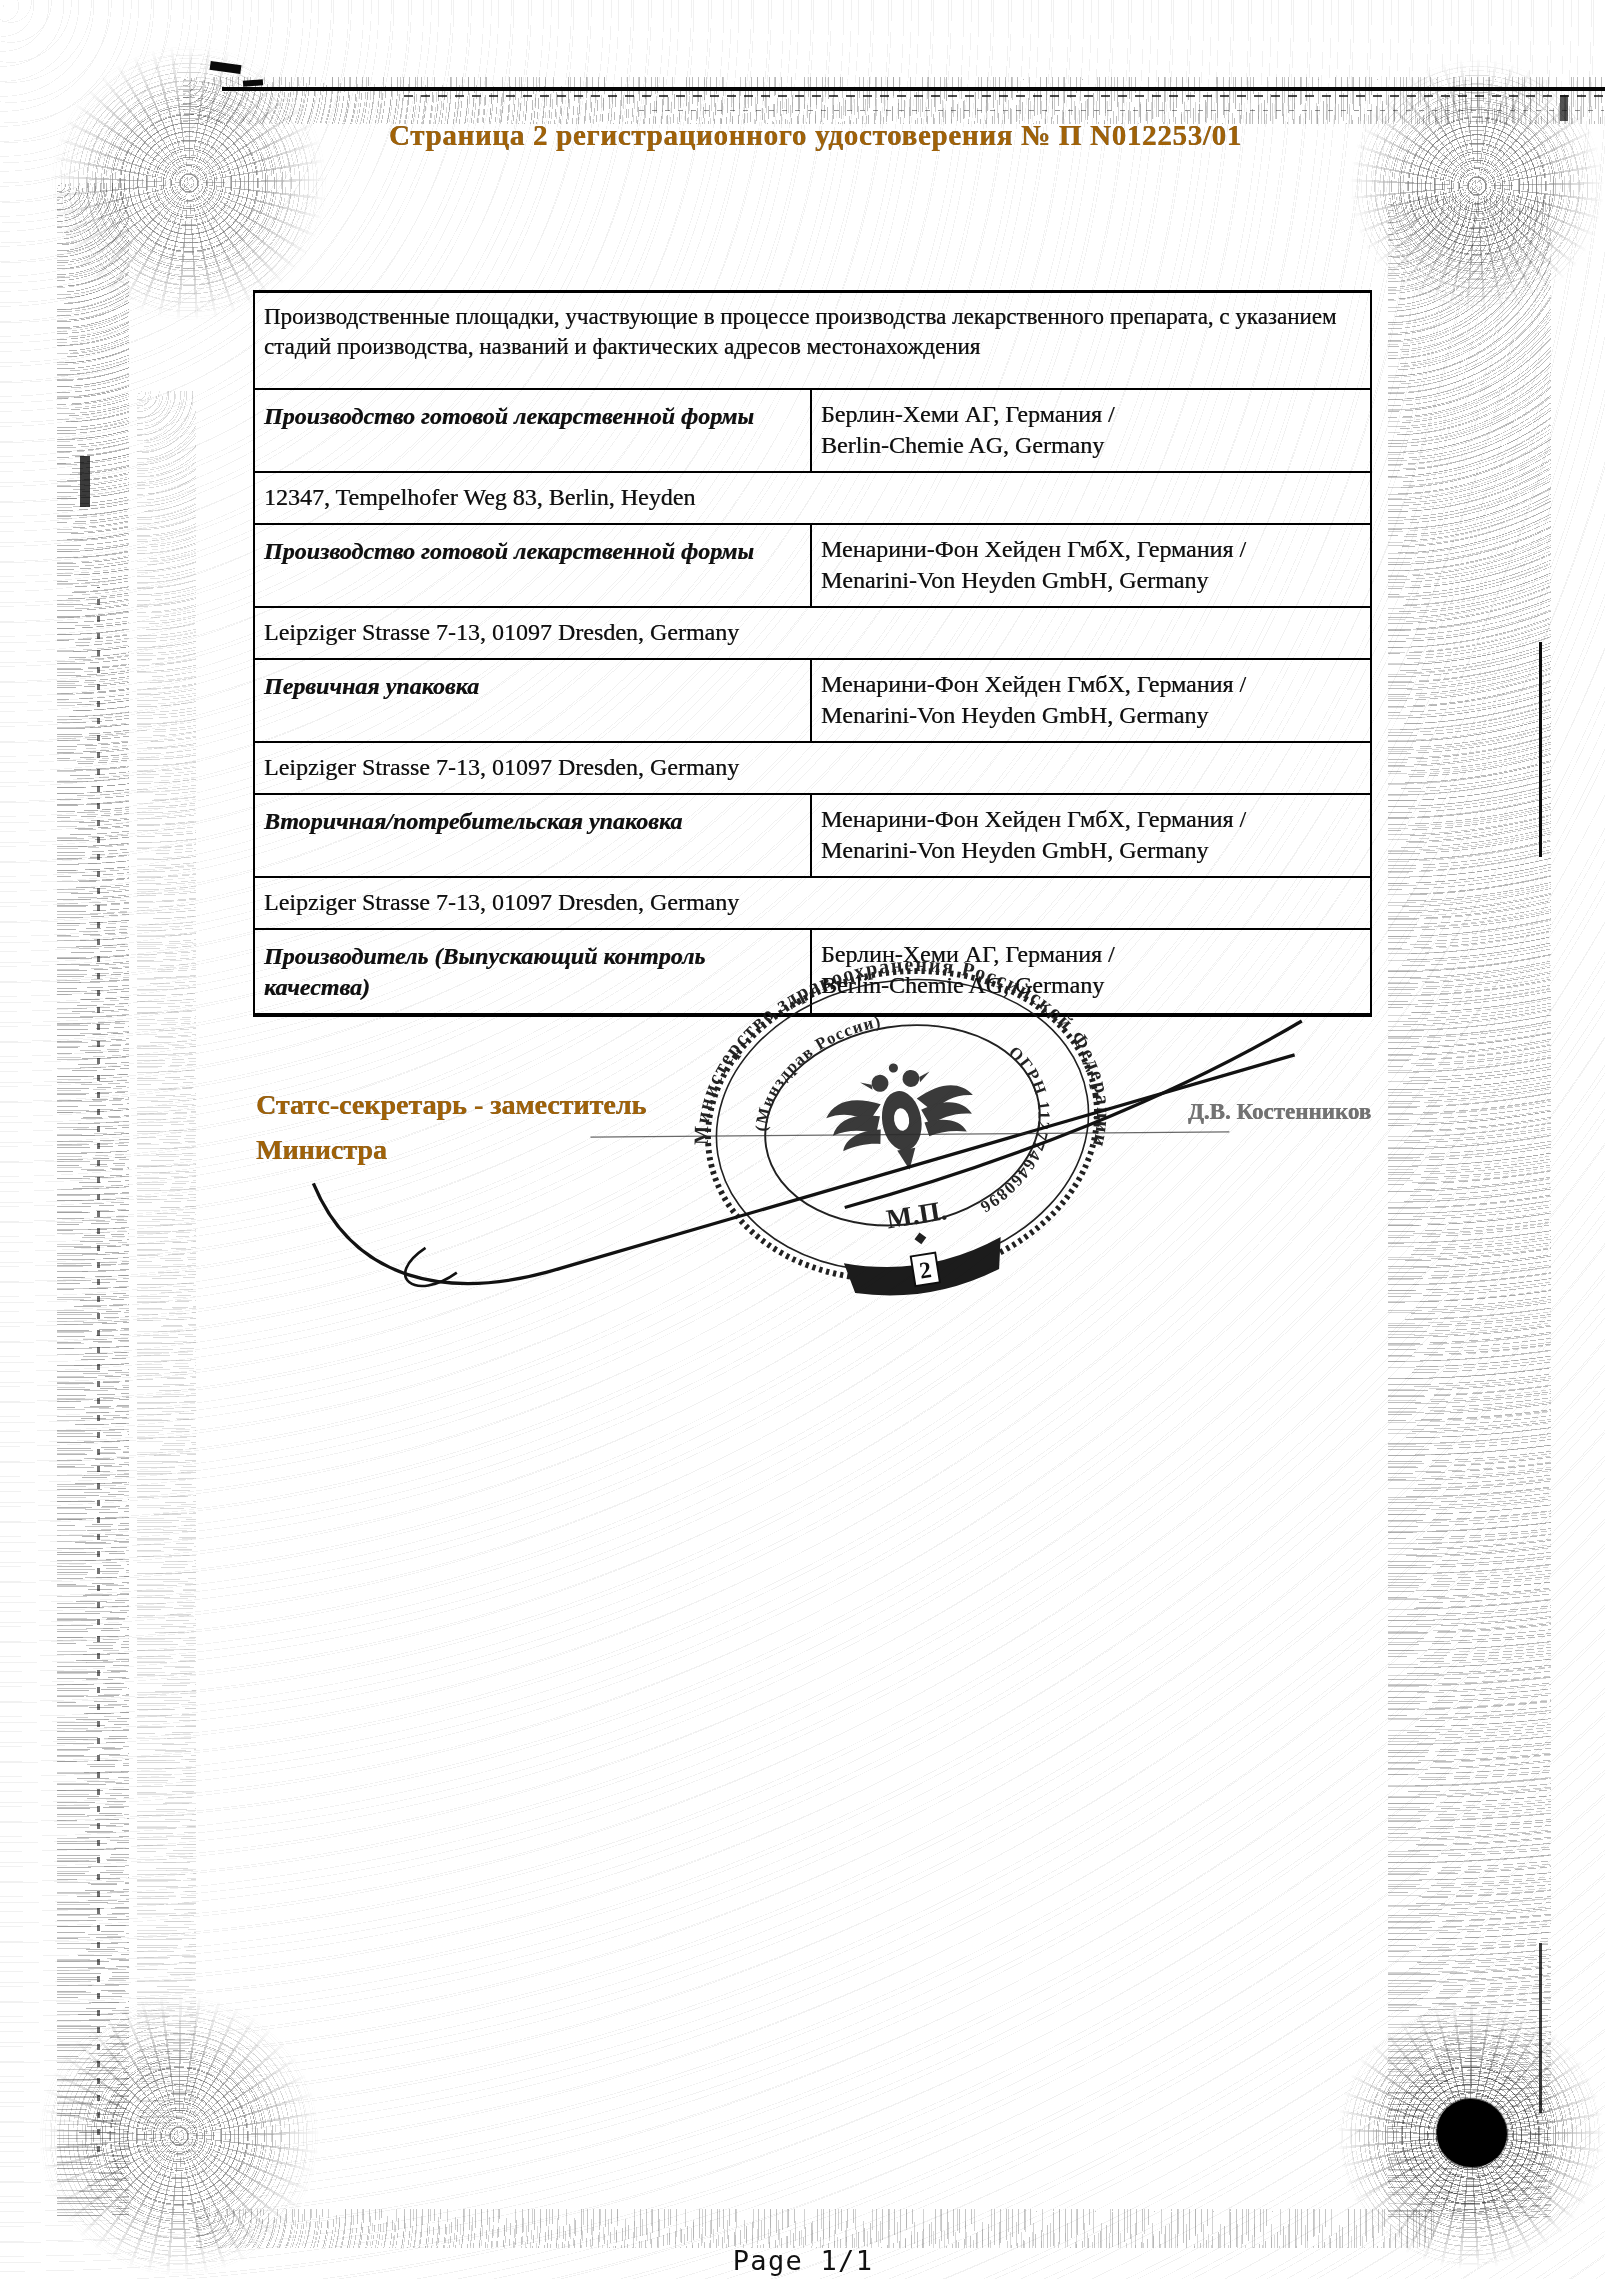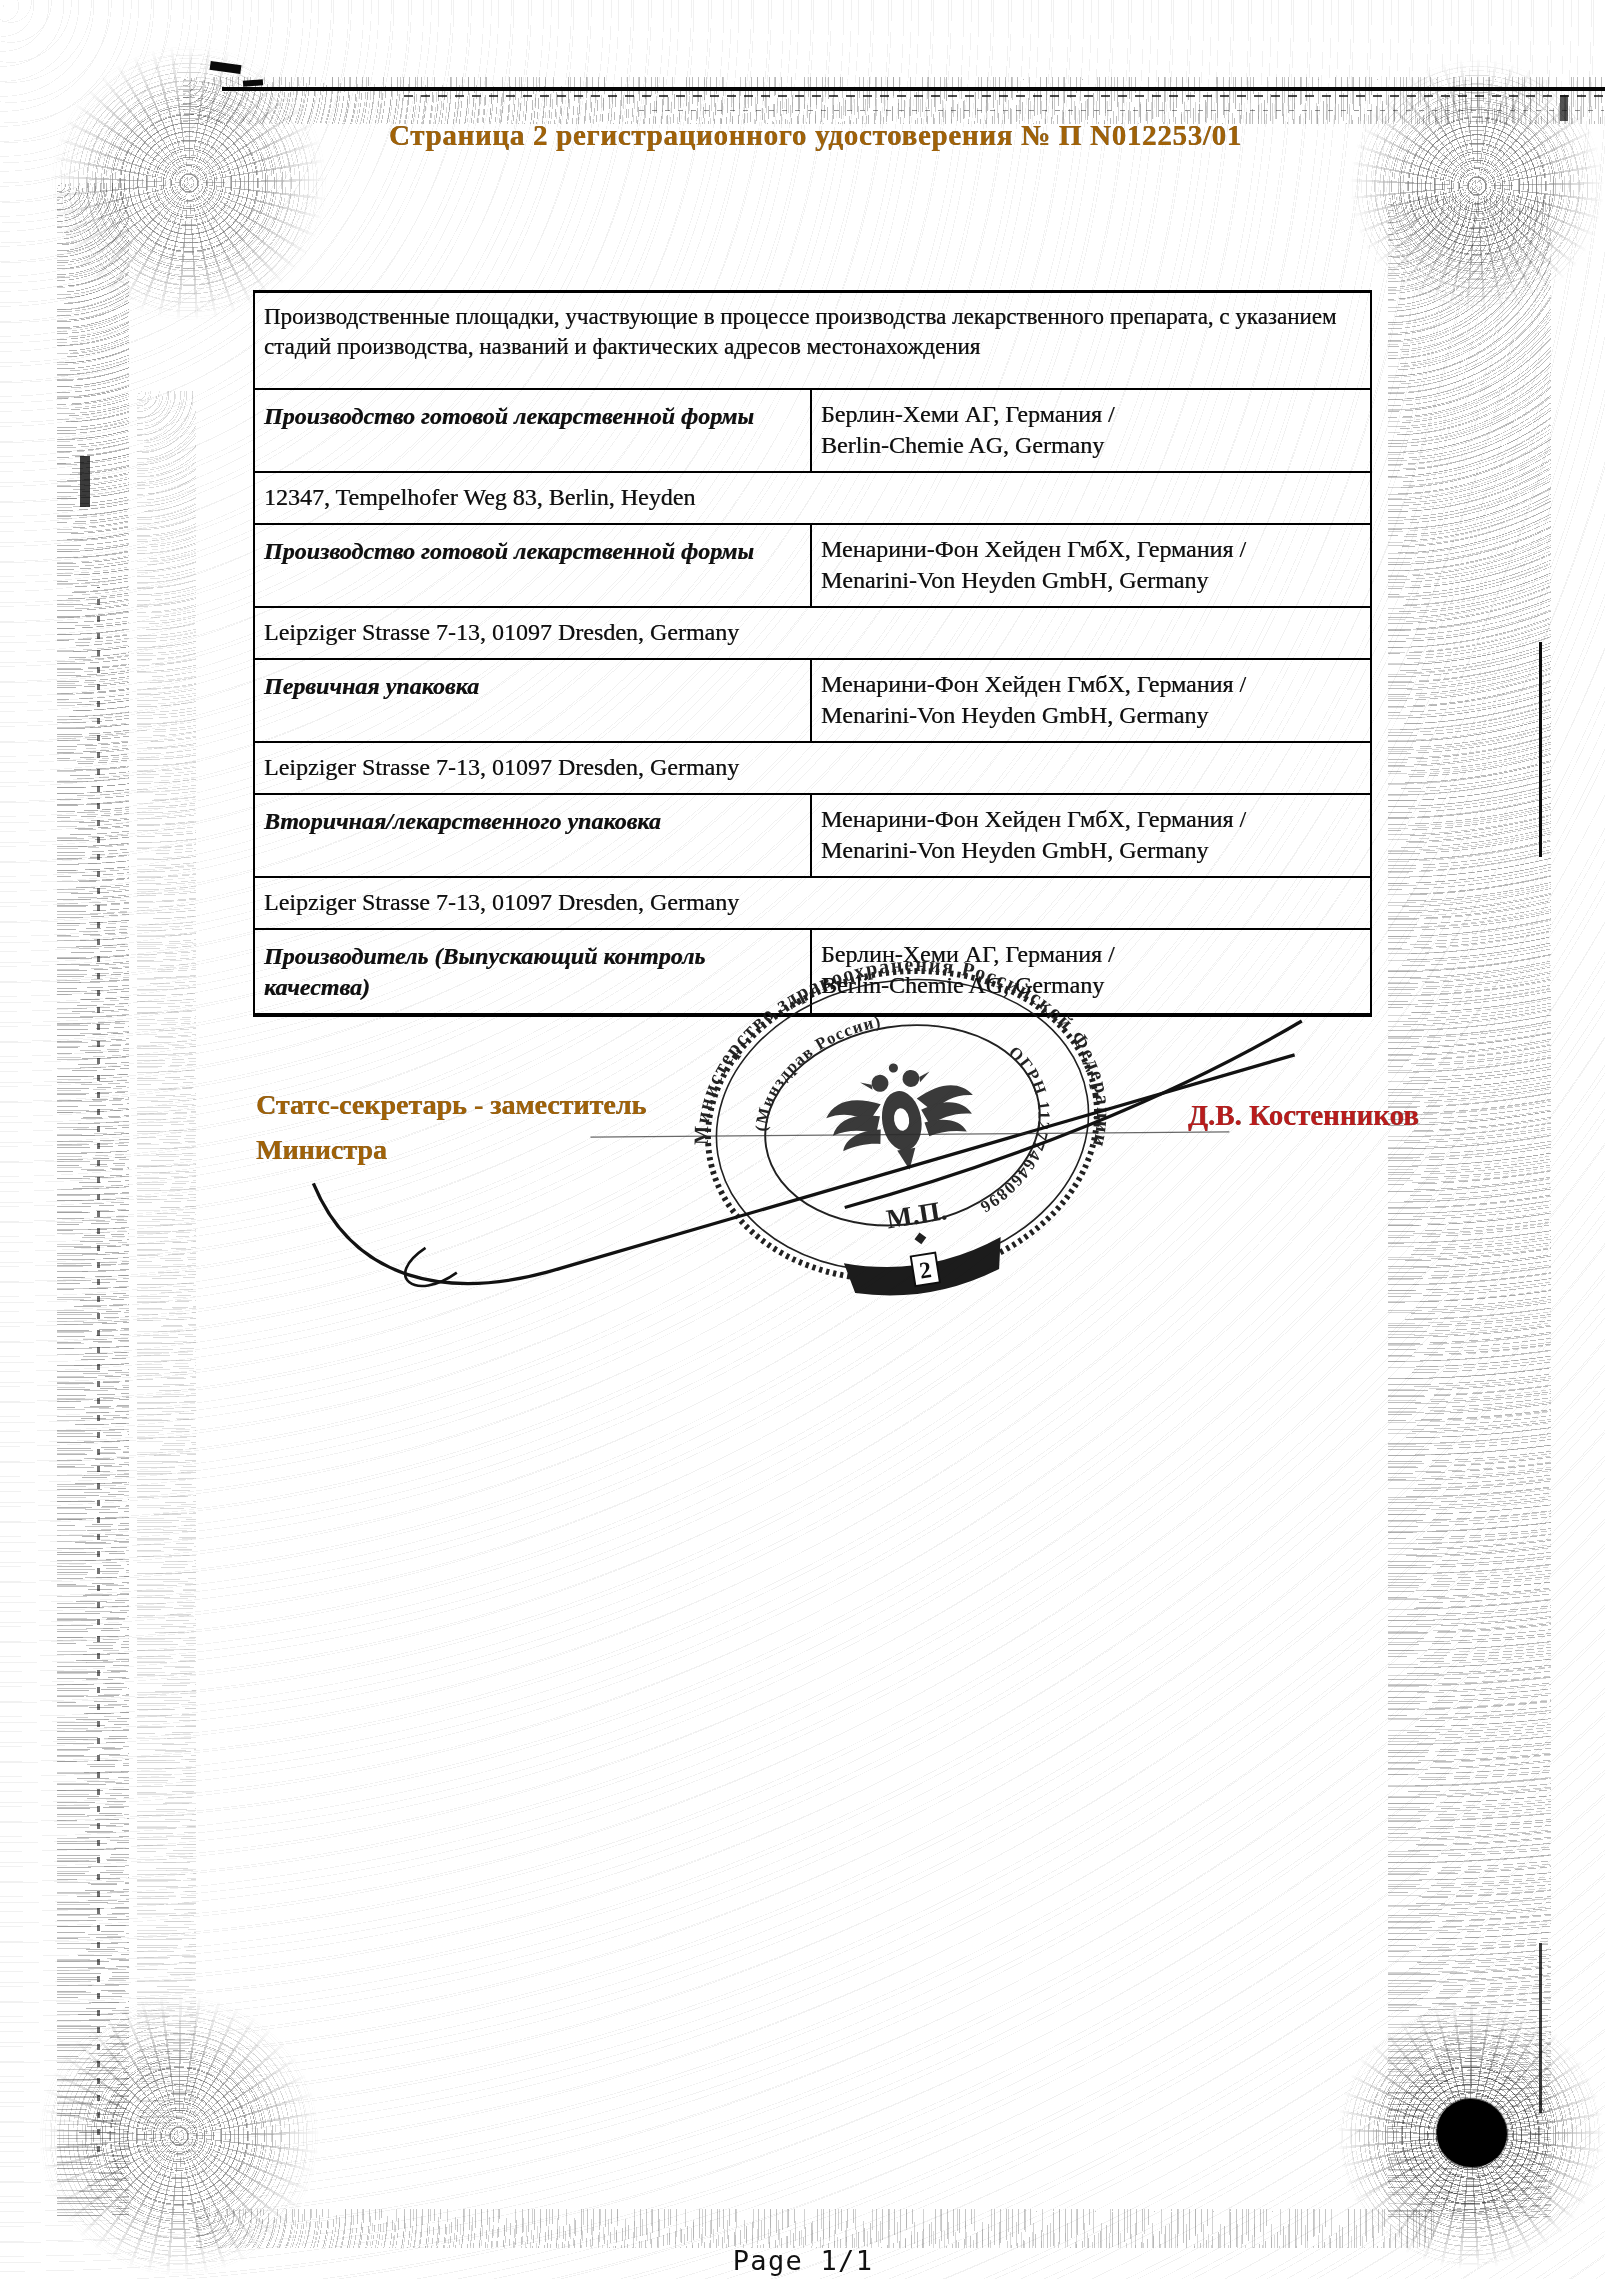--- a/index.html
+++ b/index.html
@@ -53,21 +53,21 @@
   .t-addr{ border-bottom:2.6px solid #000; padding:9px 10.4px 10.4px 9px; min-height:46px; box-sizing:border-box; font-weight:500; }
   .t-addr.last{ border-bottom:none; }
 
   
   .sig-post{
     position:absolute; left:256px; top:1083px; width:456px;
     font-size:28px; font-weight:700; line-height:1.6; color:#a16207;
   }
   .sig-name{
     position:absolute; left:1188px; top:1099px;
-    font-size:29px; font-weight:700; color:#b91c1c;
+    font-size:23px; font-weight:700; color:#737373;
   }
   .stamp-wrap{
     position:absolute; left:675px; top:946px; width:456px; height:365px;
     transform:rotate(-9deg); opacity:.94;
   }
   .strokes{ position:absolute; left:0; top:0; pointer-events:none; }
 
   
   .doc-footer{
     position:absolute; left:0; top:2245px; width:1606px; text-align:center;
@@ -149,21 +149,21 @@
     <div class="t-split">
       <div class="t-stage ink">Первичная упаковка</div>
       <div class="t-maker ink">
         <div>Менарини-Фон Хейден ГмбХ, Германия /</div>
         <div>Menarini-Von Heyden GmbH, Germany</div>
       </div>
     </div>
     <div class="t-addr ink">Leipziger Strasse 7-13, 01097 Dresden, Germany</div>
 
     <div class="t-split">
-      <div class="t-stage ink">Вторичная/лекарственного упаковка</div>
+      <div class="t-stage ink">Вторичная/потребительская упаковка</div>
       <div class="t-maker ink">
         <div>Менарини-Фон Хейден ГмбХ, Германия /</div>
         <div>Menarini-Von Heyden GmbH, Germany</div>
       </div>
     </div>
     <div class="t-addr ink">Leipziger Strasse 7-13, 01097 Dresden, Germany</div>
 
     <div class="t-split">
       <div class="t-stage ink">Производитель (Выпускающий контроль качества)</div>
       <div class="t-maker ink">

